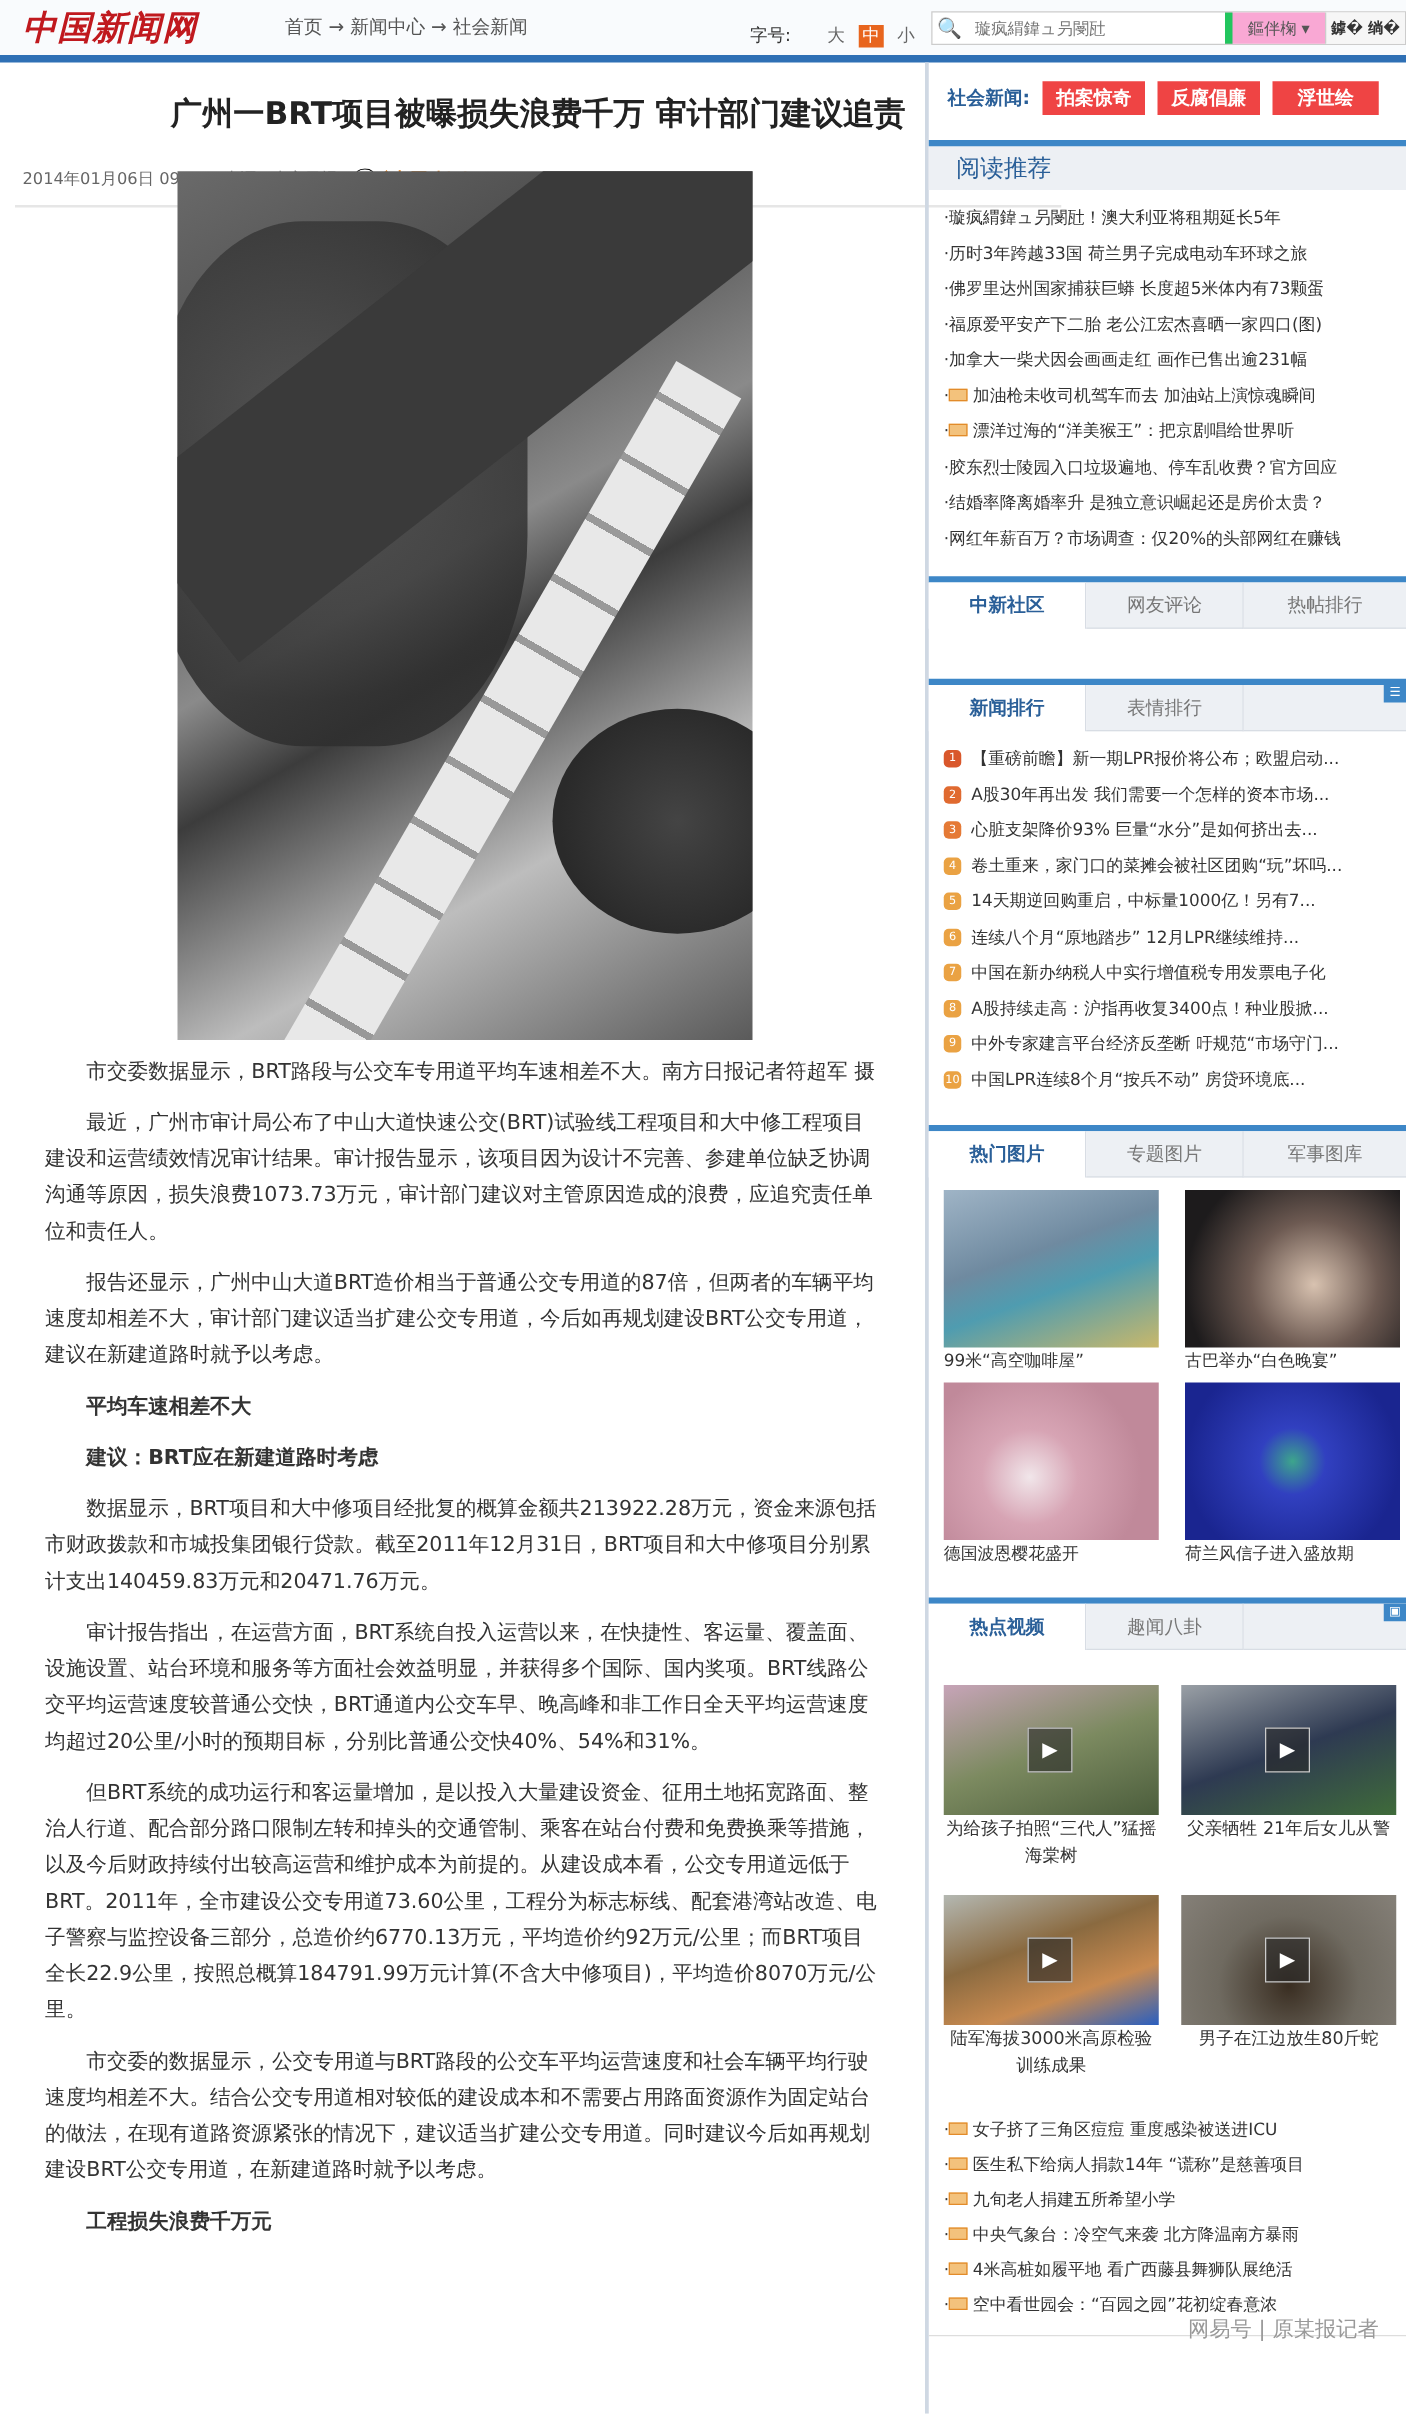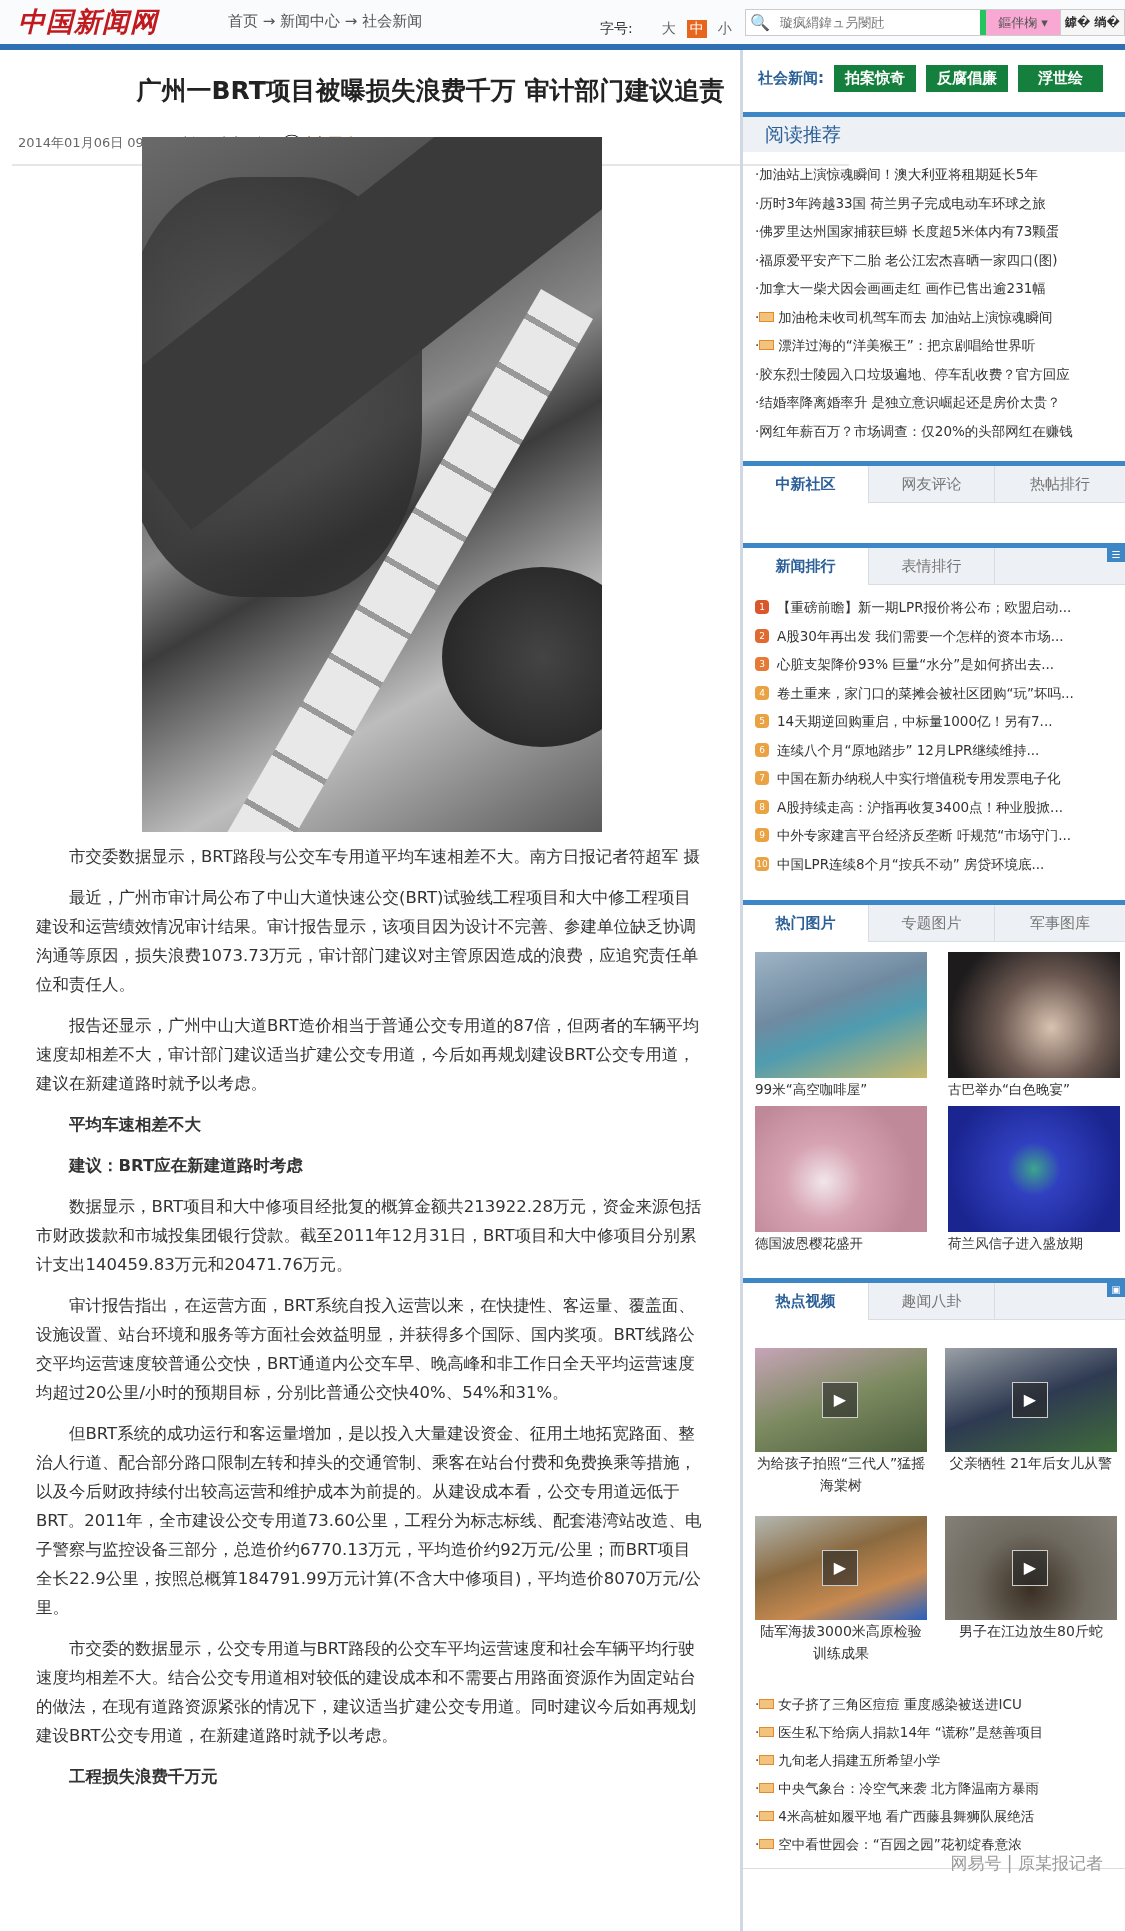--- a/index.html
+++ b/index.html
@@ -36,21 +36,21 @@
   .photo .trees { position: absolute; left: -20px; top: 40px; width: 300px; height: 420px; background: radial-gradient(circle at 40% 40%, #555 0, #2e2e2e 70%); border-radius: 40%; opacity: 0.85; }
   .photo .trees2 { position: absolute; left: 300px; top: 430px; width: 200px; height: 180px; background: radial-gradient(circle, #444 0, #2a2a2a 70%); border-radius: 50%; }
 
   .article { position: absolute; left: 36px; top: 842px; width: 670px; font-size: 16.5px; line-height: 29px; color: #333; }
   .article p { text-indent: 2em; margin-bottom: 12px; }
   .article h4 { text-indent: 2em; font-size: 16.5px; font-weight: bold; margin-bottom: 12px; line-height: 29px; color: #333; }
 
   
   .cat { height: 56px; display: flex; align-items: center; padding-left: 15px; gap: 10px; }
   .cat .lbl { font-size: 15px; font-weight: bold; color: #2a5f98; }
-  .cat .btn { background: #15803d; color: #fff; font-size: 15px; font-weight: bold; padding: 4px 11px; }
+  .cat .btn { background: #ef4444; color: #fff; font-size: 15px; font-weight: bold; padding: 4px 11px; }
   .sec-head { margin-top: 6px; border-top: 5px solid #3d87c7; background: #edf0f4; height: 40px; display: flex; align-items: center; padding-left: 22px; font-size: 19px; color: #2a5f98; }
   .rec-list { padding: 8px 0 0 12px; }
   .rec-list li { list-style: none; font-size: 13.5px; line-height: 28.5px; color: #333; white-space: nowrap; }
   .rec-list .vid { display: inline-block; width: 15px; height: 10px; background: #f3c27c; border: 1px solid #e28b2a; margin-right: 4px; vertical-align: 0; }
 
   .tabs { margin-top: 20px; border-top: 5px solid #3d87c7; display: flex; height: 42px; }
   .tabs .tab { width: 126px; font-size: 15px; color: #777; background: #edf0f4; display: flex; align-items: center; justify-content: center; border-right: 1px solid #d8dde4; border-bottom: 1px solid #d8dde4; }
   .tabs .tab.active { background: #fff; color: #2a5f98; font-weight: bold; border-bottom: none; }
   .tabs .tab.filler { flex: 1; border-right: none; }
   .tabs .corner { position: absolute; right: 0; width: 18px; height: 14px; background: #3d87c7; color: #fff; font-size: 10px; text-align: center; line-height: 14px; }
@@ -131,21 +131,21 @@
 <div class="side">
   <div class="cat">
     <span class="lbl">社会新闻:</span>
     <span class="btn">拍案惊奇</span>
     <span class="btn">反腐倡廉</span>
     <span class="btn" style="padding:4px 20px">浮世绘</span>
   </div>
 
   <div class="sec-head">阅读推荐</div>
   <ul class="rec-list">
-    <li><span>·加油站上演惊魂瞬间！澳大利亚将租期延长5年</span></li>
+    <li><span>·璇疯緭鍏ュ叧閿瓧！澳大利亚将租期延长5年</span></li>
     <li><span>·历时3年跨越33国 荷兰男子完成电动车环球之旅</span></li>
     <li><span>·佛罗里达州国家捕获巨蟒 长度超5米体内有73颗蛋</span></li>
     <li><span>·福原爱平安产下二胎 老公江宏杰喜晒一家四口(图)</span></li>
     <li><span>·加拿大一柴犬因会画画走红 画作已售出逾231幅</span></li>
     <li>·<span class="vid"></span><span>加油枪未收司机驾车而去 加油站上演惊魂瞬间</span></li>
     <li>·<span class="vid"></span><span>漂洋过海的“洋美猴王”：把京剧唱给世界听</span></li>
     <li><span>·胶东烈士陵园入口垃圾遍地、停车乱收费？官方回应</span></li>
     <li><span>·结婚率降离婚率升 是独立意识崛起还是房价太贵？</span></li>
     <li><span>·网红年薪百万？市场调查：仅20%的头部网红在赚钱</span></li>
   </ul>

